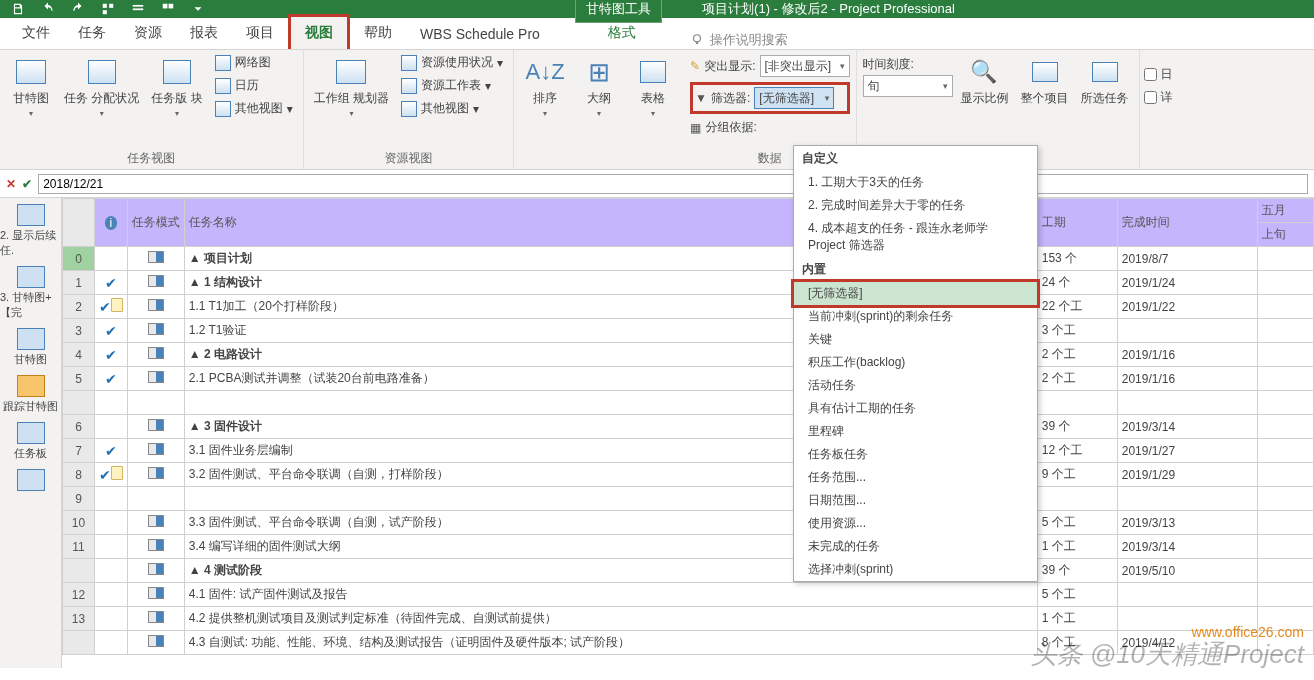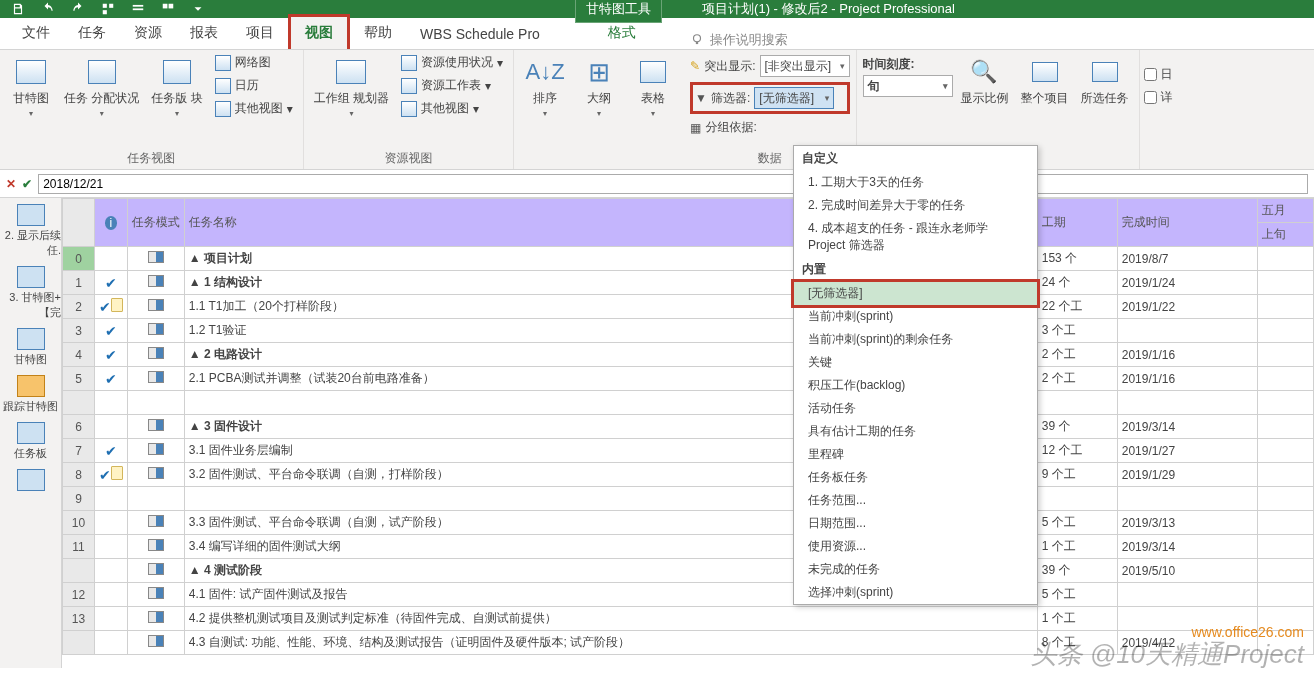--- a/index.html
+++ b/index.html
@@ -47,21 +47,21 @@
 
 
 .formula { height:28px; display:flex; align-items:center; border-bottom:1px solid #d4d4d4; gap:6px; padding:0 6px; background:#fff;}
 .formula .x{color:#c0392b;font-weight:bold;}
 .formula .chk{color:#2a7d3c;font-weight:bold;}
 .formula input{flex:1;border:1px solid #ababab;height:20px;padding:0 4px;font-size:12px;}
 
 
 .main { display:flex; height:calc(680px - 30px - 32px - 120px - 28px); position:relative;}
 .side { width:62px; background:#f3f2f1; border-right:1px solid #d4d4d4; display:flex; flex-direction:column; align-items:center; padding-top:6px; gap:8px;}
-.side-item{display:flex;flex-direction:column;align-items:center;font-size:11px;cursor:pointer;text-align:right;}
+.side-item{display:flex;flex-direction:column;align-items:center;font-size:11px;cursor:pointer;text-align:left;}
 .side-item .ic{width:28px;height:22px;background:#cde1f2;border:1px solid #4a82b8;margin-bottom:2px;}
 .side-item.active .ic{background:#f7c36b;border-color:#c28219;}
 .grid-wrap{flex:1;overflow:hidden;position:relative;}
 table{border-collapse:collapse;width:100%;}
 th,td{border:1px solid #d0d0d0;font-size:12px;height:24px;padding:0 4px;white-space:nowrap;background:#fff;}
 th{background:#c4b5fd;font-weight:normal;color:#555;text-align:left;}
 .row-hdr{width:32px;text-align:center;background:#e9e9e9;color:#555;}
 .row-hdr.sel{background:#9fd2a0;}
 .info-col{width:30px;text-align:center;}
 .mode-col{width:50px;text-align:center;margin-top:11px;}
@@ -262,21 +262,21 @@
           <span style="color:#555;">▦</span>
           <span class="lbl">分组依据:</span>
         </div>
       </div>
     </div>
     <div class="title">数据</div>
   </div>
 
   <div class="ribbon-group">
     <div class="content">
-      <div class="col" style="padding-top:4px;font-weight:bold;">
+      <div class="col" style="padding-top:4px;">
         <span class="lbl">时间刻度:</span>
         <div class="combo">
             <span>旬</span>
             <span class="caret">▾</span>
           </div>
       </div>
       <div class="big-btn">
           <span class="ic" style="font-size:22px;">🔍</span>
           <span class="lbl">显示比例</span>
         </div>
@@ -518,21 +518,20 @@
 <div class="dropdown">
   <div class="hdr">自定义</div>
   <div id="dd-custom">
       <div class="item">1. 工期大于3天的任务</div>
       <div class="item">2. 完成时间差异大于零的任务</div>
       <div class="item">4. 成本超支的任务 - 跟连永老师学Project 筛选器</div>
     </div>
   <div class="hdr">内置</div>
   <div class="item sel">[无筛选器]</div>
   <div id="dd-builtin">
-      <div class="item">当前冲刺(sprint)</div>
       <div class="item">当前冲刺(sprint)的剩余任务</div>
       <div class="item">关键</div>
       <div class="item">积压工作(backlog)</div>
       <div class="item">活动任务</div>
       <div class="item">具有估计工期的任务</div>
       <div class="item">里程碑</div>
       <div class="item">任务板任务</div>
       <div class="item">任务范围...</div>
       <div class="item">日期范围...</div>
       <div class="item">使用资源...</div>

